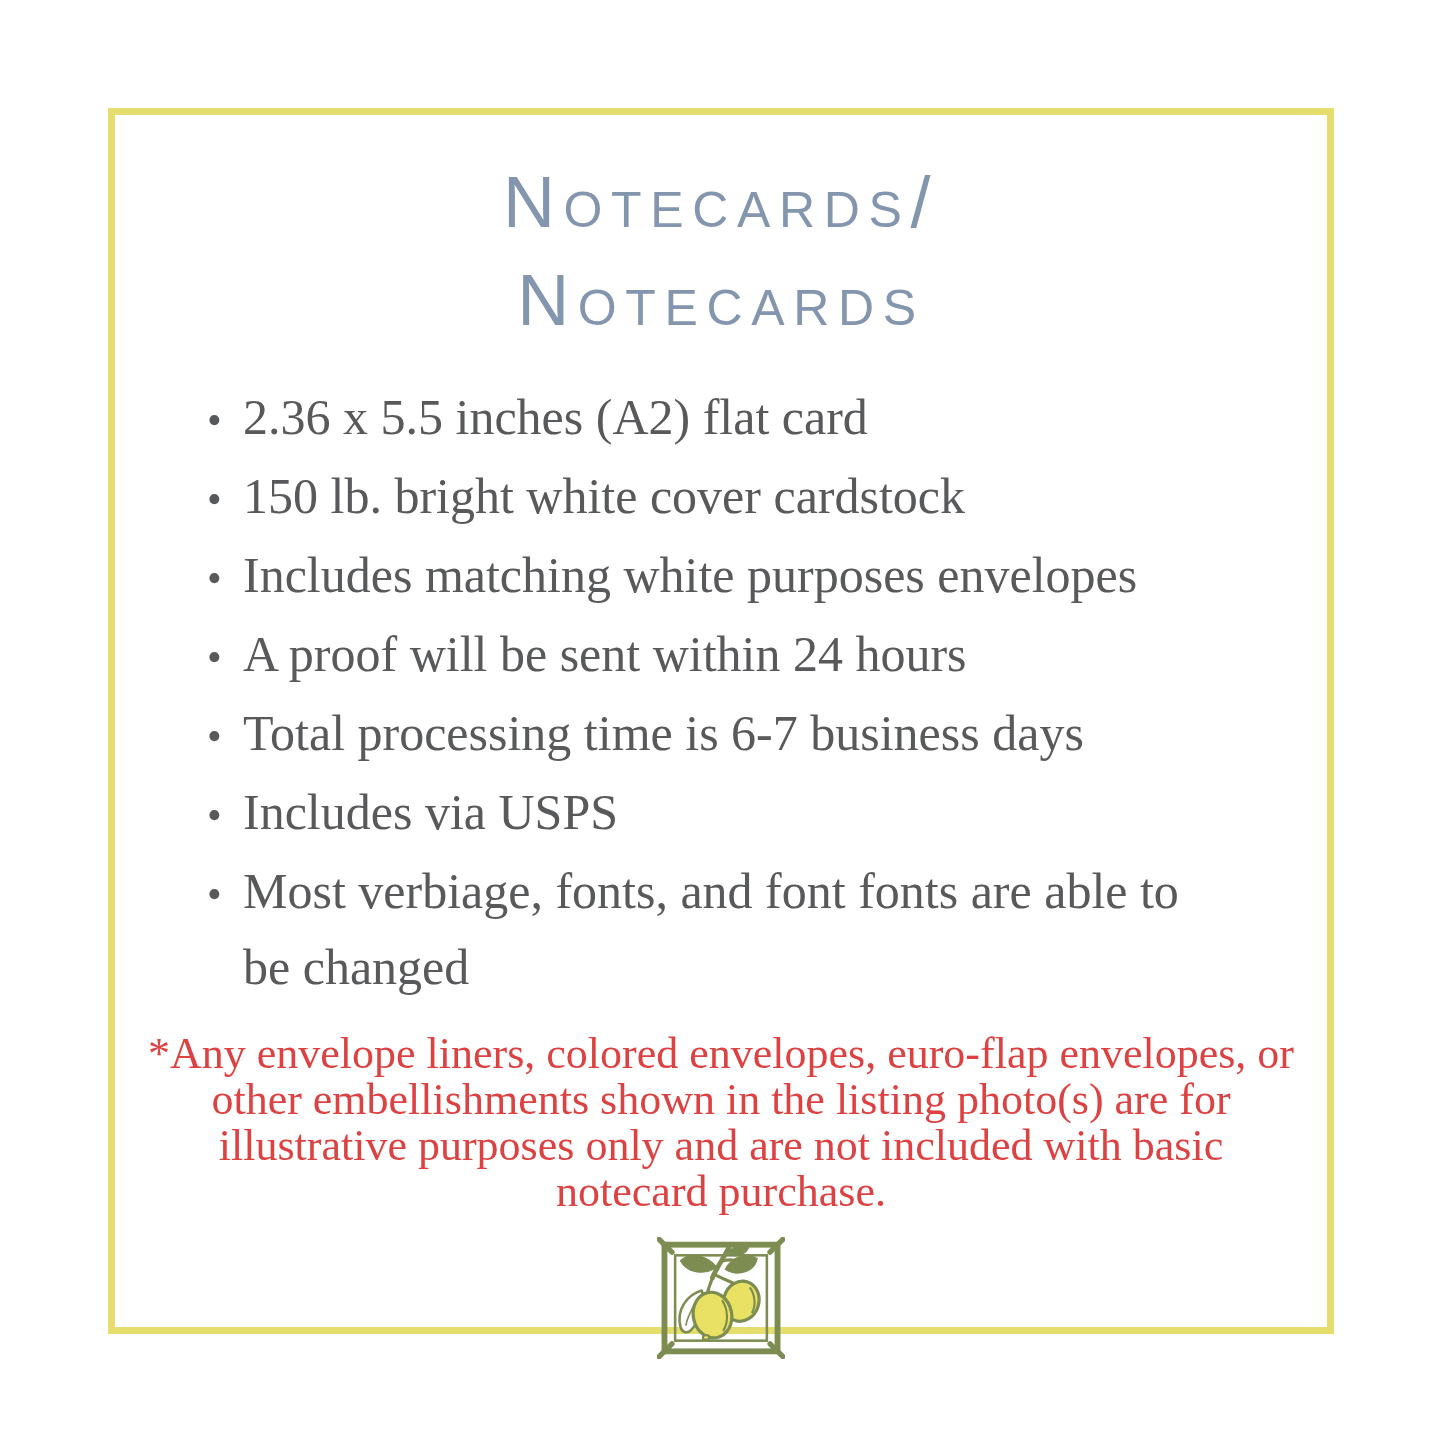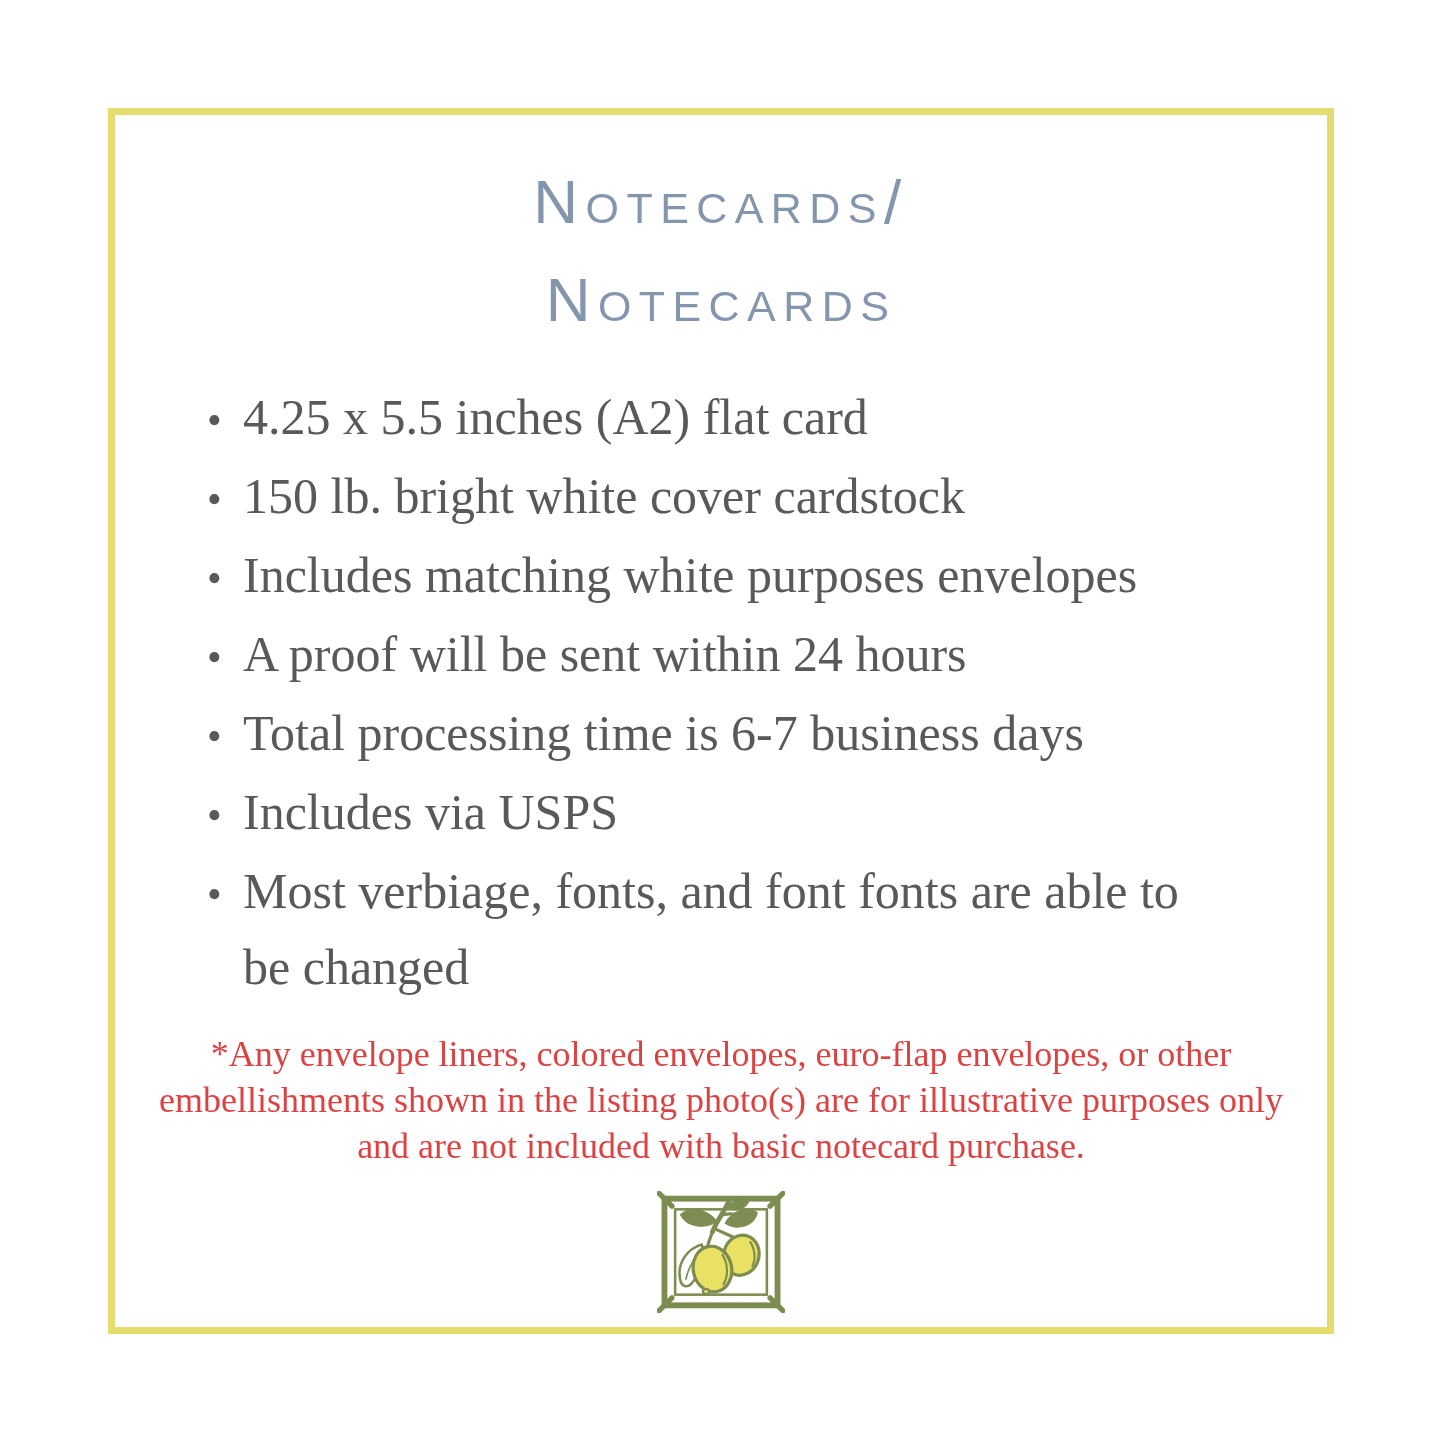--- a/index.html
+++ b/index.html
@@ -18,21 +18,21 @@
     width: 1226px;
     height: 1226px;
     box-sizing: border-box;
     border: 7px solid var(--border-color, #e5de6f);
   }
   .title {
     margin: 38px 0 0 0;
     text-align: center;
     font-family: "Liberation Sans", sans-serif;
     font-weight: 400;
-    font-size: 62px;
+    font-size: 72px;
     line-height: 98px;
     font-variant: small-caps;
     letter-spacing: 0.12em;
     color: var(--title-color, #8495ae);
   }
   .title-line { display: block; }
   .bullets {
     margin: 30px 0 0 92px;
     padding: 0;
     list-style: none;
@@ -48,21 +48,21 @@
     width: 36px;
     font-size: 42px;
     color: var(--text-color, #58595b);
   }
   .bullet-text { flex: 1; }
   .disclaimer {
     margin: 26px auto 0 auto;
     width: 1160px;
     text-align: center;
     font-family: "Liberation Serif", serif;
-    font-size: 36px;
+    font-size: 44px;
     line-height: 46px;
     color: var(--red, #dc4242);
   }
   .logo-wrap {
     margin: 22px auto 0 auto;
     width: 128px;
     height: 122px;
   }
   .logo-wrap svg { display: block; width: 100%; height: 100%; }
 </style>
@@ -73,21 +73,21 @@
   <div class="frame">
 
     <h1 class="title">
       <span class="title-line">Notecards/</span>
       <span class="title-line">Notecards</span>
     </h1>
 
     <ul class="bullets">
       <li>
         <span class="bullet-dot">•</span>
-        <span class="bullet-text">4.25 x 5.5 inches (A2) flat card</span>
+        <span class="bullet-text">2.36 x 5.5 inches (A2) flat card</span>
       </li>
       <li>
         <span class="bullet-dot">•</span>
         <span class="bullet-text">150 lb. bright white cover cardstock</span>
       </li>
       <li>
         <span class="bullet-dot">•</span>
         <span class="bullet-text">Includes matching white purposes envelopes</span>
       </li>
       <li>

